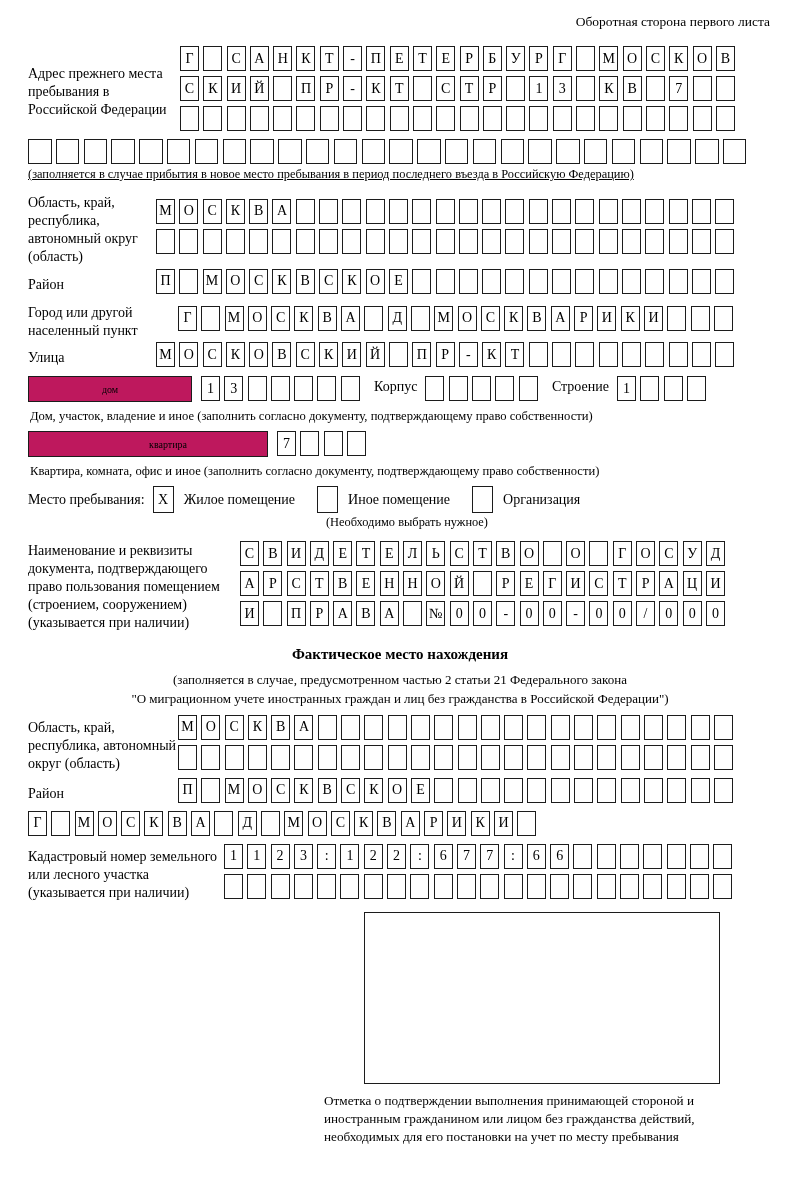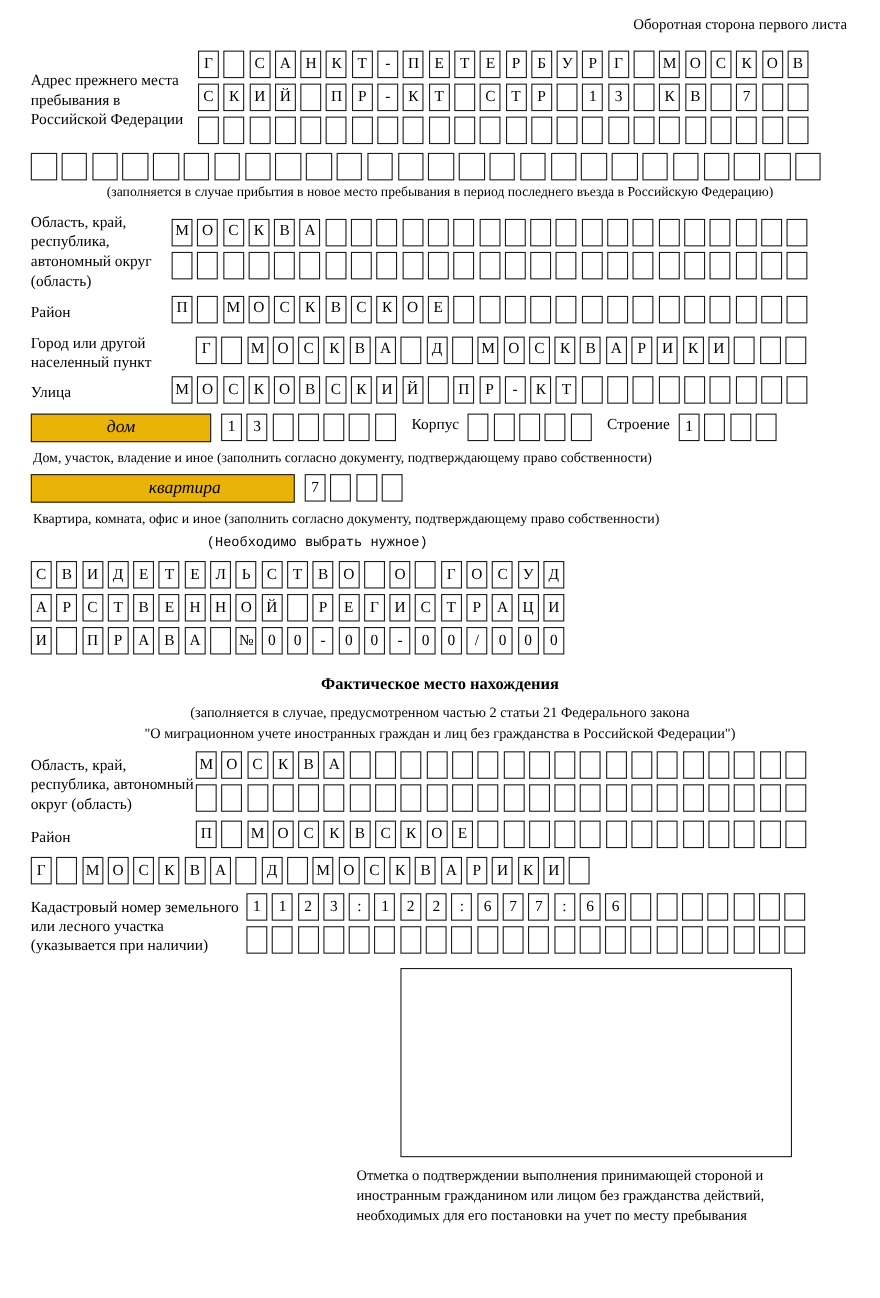--- a/index.html
+++ b/index.html
@@ -16,38 +16,38 @@
   .rows { flex:1; min-width:0; }
 
   .cells-row { display:flex; margin-bottom:5px; }
   .cell { flex:none; display:inline-flex; align-items:center; justify-content:center;
     width:17px; height:23px; border:1.6px solid #1c1c1c; margin-right:4.3px;
     font-size:14px; line-height:1; background:#fff; }
   .cell.big { width:21.5px; }
 
   .fullrow { margin:1px 0 3px 0; }
 
-  .small-note { font-size:12.4px; text-align:center; margin:1px 0 10px 0; }
+  .small-note { font-size:12.4px; margin:1px 0 10px 0;text-decoration:underline; }
   .caption { font-size:12.6px; margin:1px 0 7px 2px; }
 
   .sec-title { font-size:15px; font-weight:bold; text-align:center; margin:6px 0 9px 0; }
 
   .typebox { flex:none; border:1.6px solid #1c1c1c; height:24px; display:flex;
-    align-items:center; justify-content:center; font-size:16px; background:#eab308;font-style:italic; }
+    align-items:center; justify-content:center; font-size:10px; background:#be185d; }
   .tb-dom { width:162px; margin-right:9px; }
   .tb-kv  { width:198px; margin-right:9px;padding-left:40px; }
   .inline-lbl { font-size:14px; padding:3px 8px 0 10px; flex:none; }
   .houserow { display:flex; align-items:flex-start; margin:4px 0 3px 0; }
 
   .stayrow { display:flex; align-items:center; margin:3px 0 2px 0; font-size:14px; }
   .chk { flex:none; width:19px; height:25px; border:1.7px solid #1c1c1c;
     display:inline-flex; align-items:center; justify-content:center;
     font-size:14px; margin:0 10px 0 8px; background:#fff; }
   .optlbl { margin-right:14px; }
-  .choose-note { font-size:12.4px; margin:0 0 10px 160px; width:300px; text-align:left;font-family:Liberation Mono, monospace; }
+  .choose-note { font-size:12.4px; margin:0 0 10px 160px; width:300px; text-align:right; }
 
   .actual-note { font-size:13px; text-align:center; margin:0 0 3px 0; }
 
   .confirm-wrap { width:436px; margin:8px 12px 0 auto; }
   .confirm-box { width:354px; height:170px; border:1.6px solid #1c1c1c; margin:0 auto 8px auto; background:#fff; }
   .confirm-caption { font-size:13.2px; line-height:1.35; }
 </style>
 </head>
 <body>
 
@@ -360,23 +360,33 @@
     <div class="typebox tb-kv">квартира</div>
     <div class="cells-row">
         <span class="cell">7</span>
         <span class="cell"></span>
         <span class="cell"></span>
         <span class="cell"></span>
       </div>
   </div>
   <div class="caption">Квартира, комната, офис и иное (заполнить согласно документу, подтверждающему право собственности)</div>
 
+  <div class="stayrow">
+    <span>Место пребывания:</span>
+    <span class="chk">X</span>
+    <span class="optlbl">Жилое помещение</span>
+    <span class="chk"></span>
+    <span class="optlbl">Иное помещение</span>
+    <span class="chk"></span>
+    <span class="optlbl">Организация</span>
+  </div>
   <div class="choose-note">(Необходимо выбрать нужное)</div>
 
   <div class="field">
+    <div class="flabel w212">Наименование и реквизиты документа, подтверждающего право пользования помещением (строением, сооружением) (указывается при наличии)</div>
     <div class="rows">
       <div class="cells-row">
           <span class="cell">С</span>
           <span class="cell">В</span>
           <span class="cell">И</span>
           <span class="cell">Д</span>
           <span class="cell">Е</span>
           <span class="cell">Т</span>
           <span class="cell">Е</span>
           <span class="cell">Л</span>

